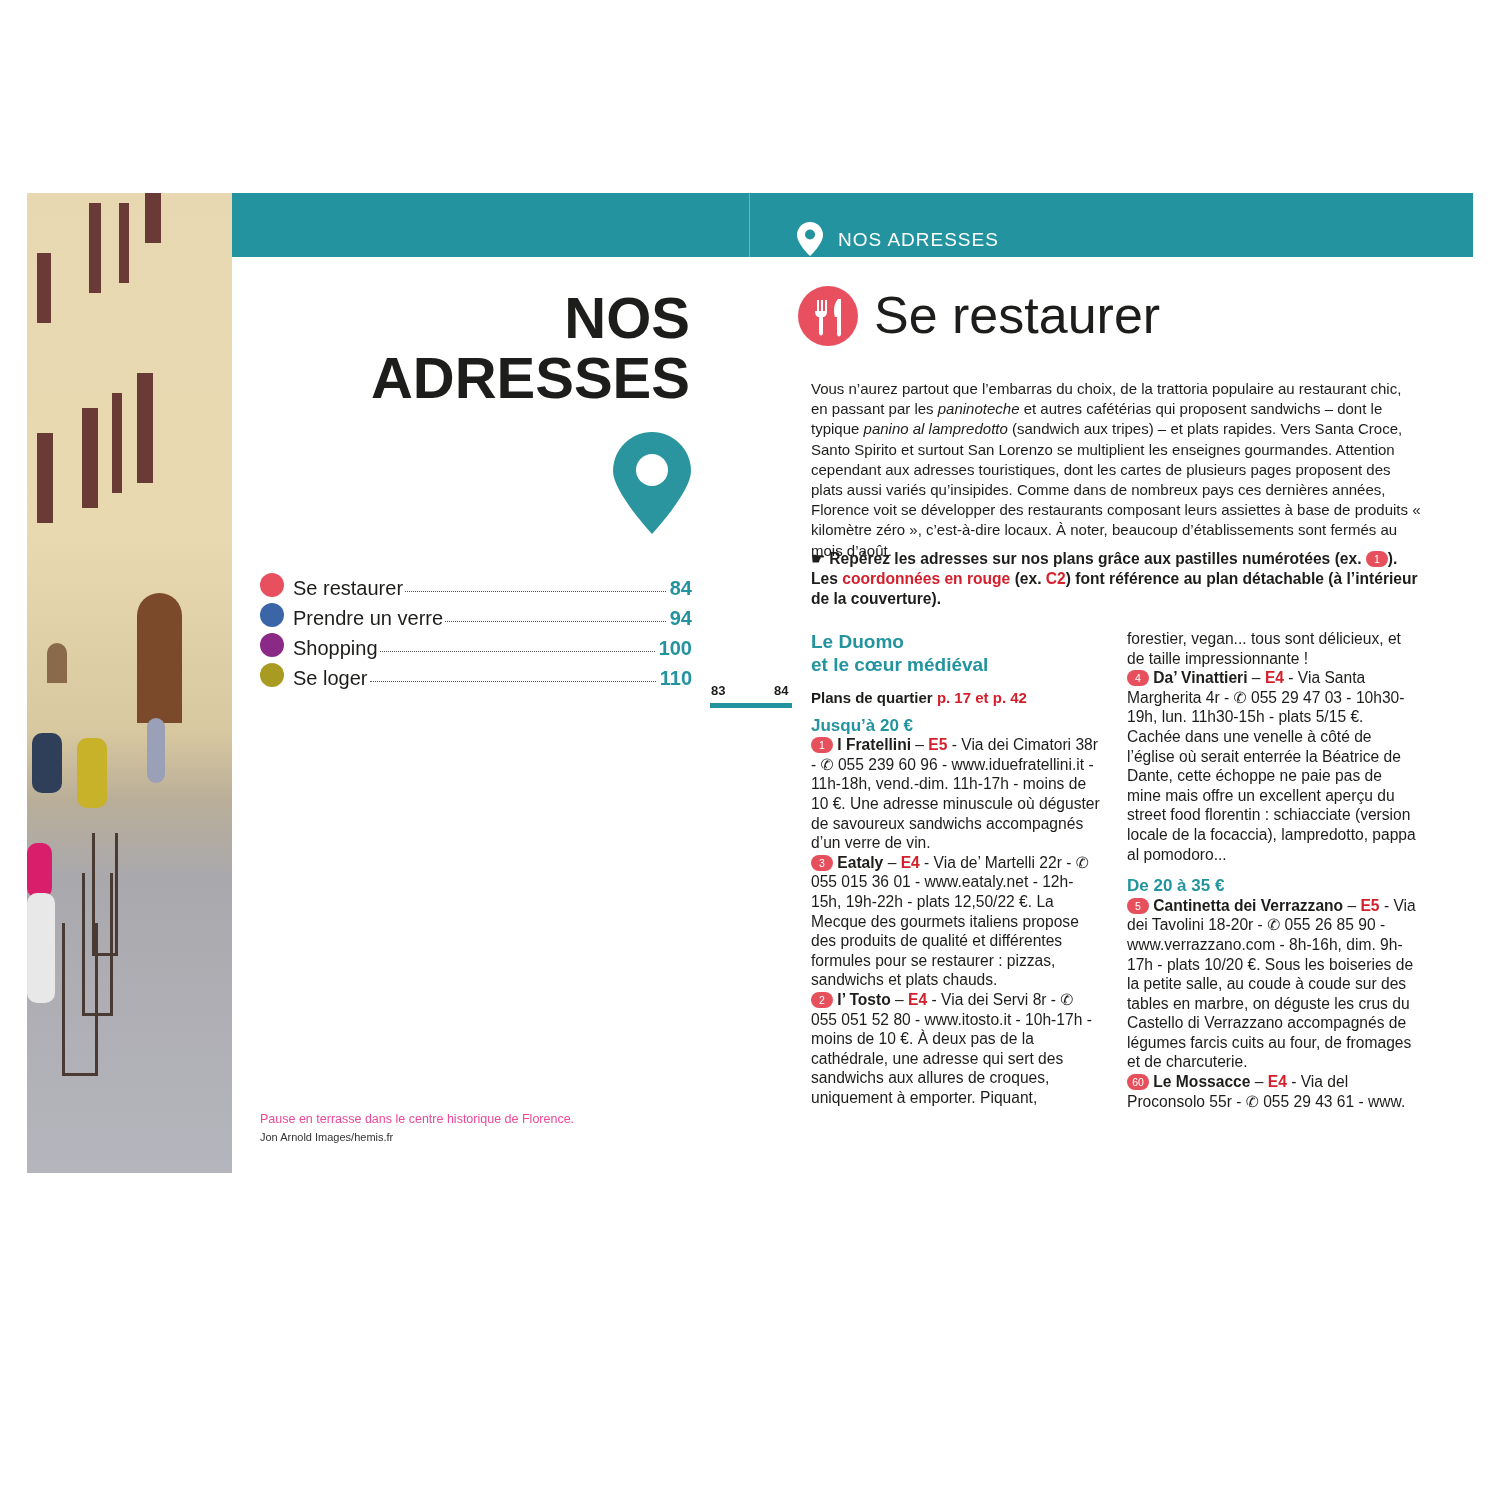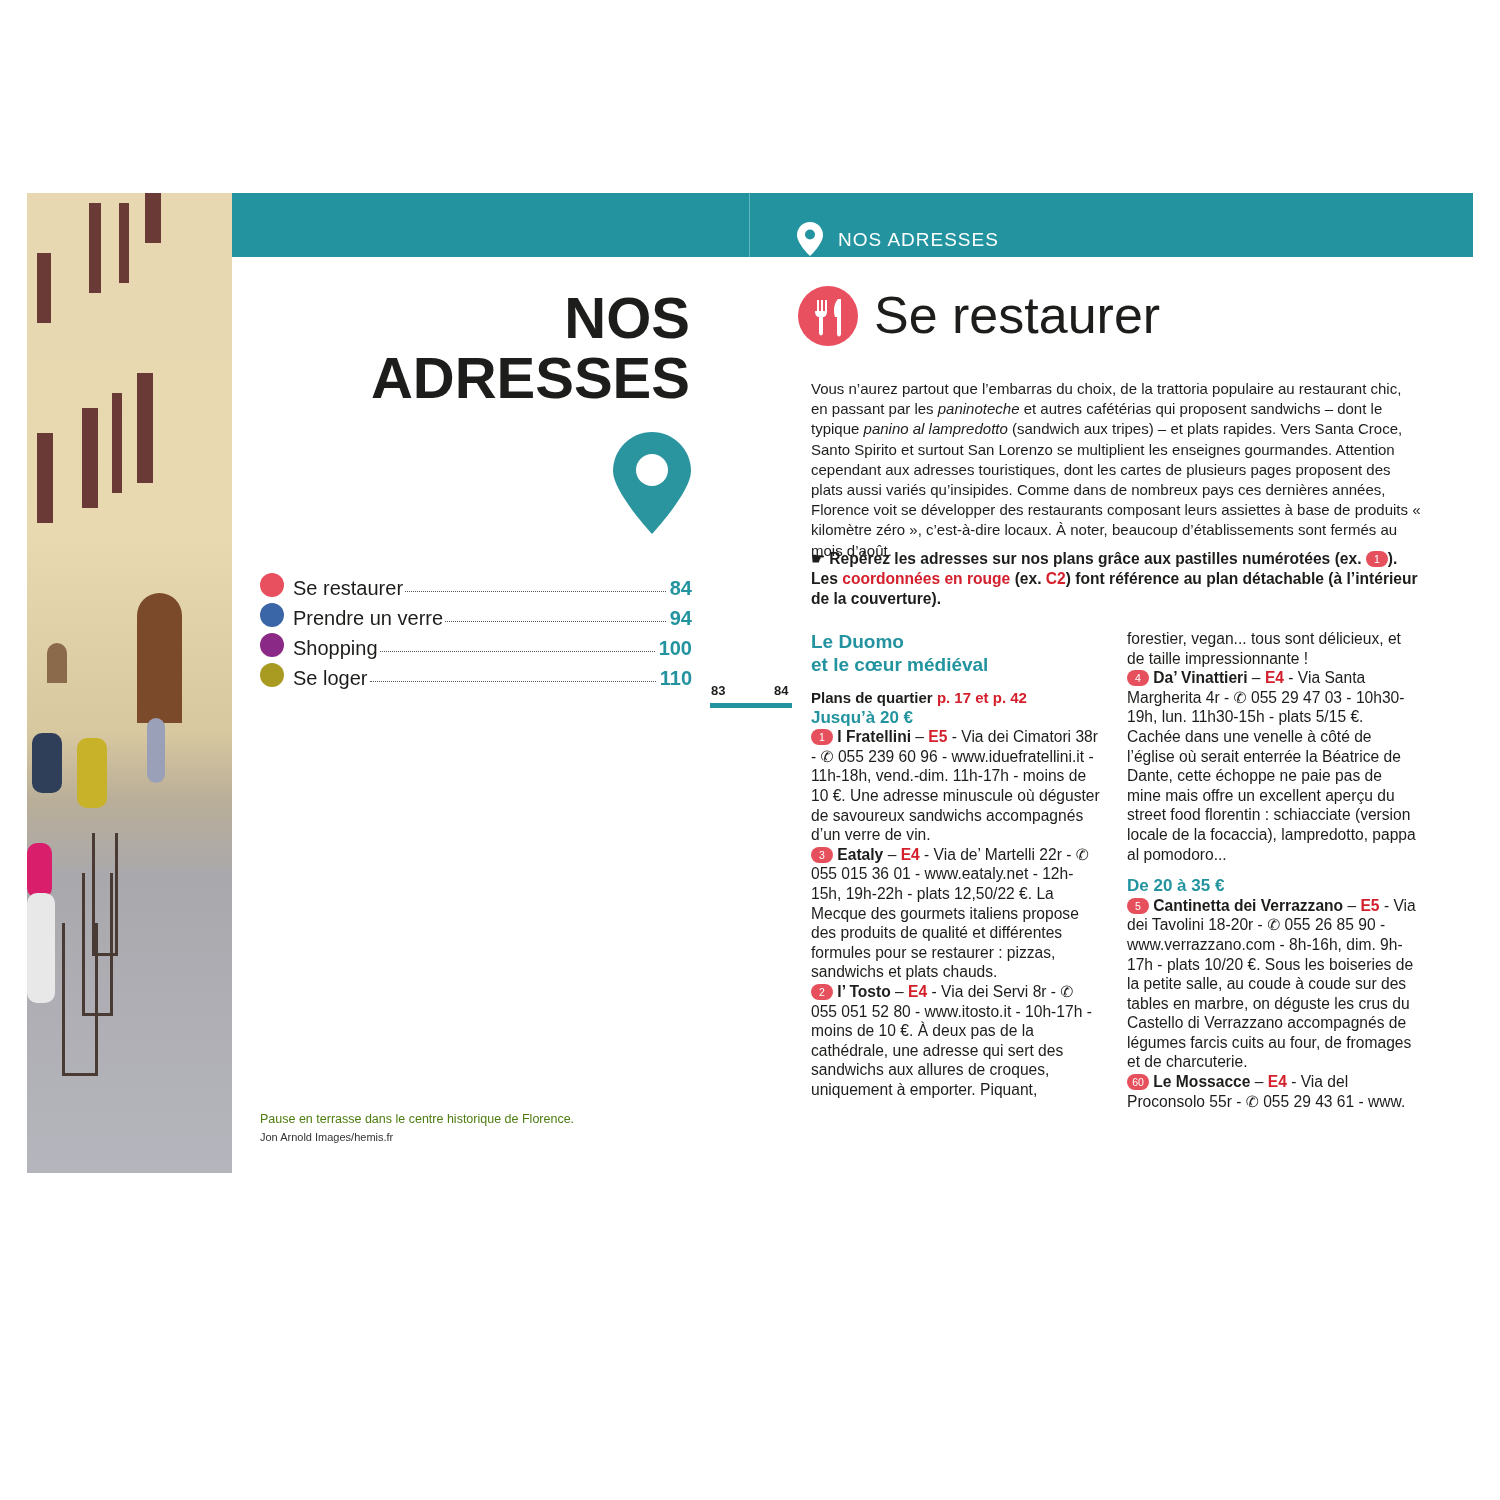--- a/index.html
+++ b/index.html
@@ -30,39 +30,39 @@
   .toc { left:260px; top:570px; width:432px; }
   .toc-row { display:flex; align-items:flex-end; height:30px; }
   .toc-icon { width:24px; height:24px; border-radius:50%; margin-right:9px; flex:none; display:flex; align-items:center; justify-content:center; color:#fff; font-size:13px; margin-bottom:3px;}
   .toc-label { font-size:20px; color:#1d1d1b; white-space:nowrap; }
   .toc-dots { flex:1; border-bottom:1px dotted #555; margin:0 4px 8px 2px; }
   .toc-page { font-weight:bold; font-size:20px; color:#23949f; }
 
   .folio { top:683px; font-size:13px; font-weight:bold; }
   .folio-bar { top:703px; height:5px; background:#23949f; }
 
-  .caption { left:260px; top:1112px; font-size:12.5px; color:#4d7c0f; }
+  .caption { left:260px; top:1112px; font-size:12.5px; color:#ec4899; }
   .credit { left:260px; top:1131px; font-size:11px; color:#333; }
 
   
   .section-icon { left:798px; top:286px; width:60px; height:60px; border-radius:50%; background:#e9505f; }
   .section-title { left:874px; top:285px; font-size:52px; color:#1d1d1b; }
   .intro { left:811px; top:379px; width:610px; font-size:15px; line-height:20.2px; color:#1d1d1b; }
   .intro i { font-style:italic; }
   .note { left:811px; top:549px; width:610px; font-size:15.6px; line-height:20.2px; font-weight:bold; }
   .red { color:#d4202c; }
   .pastille { display:inline-block; min-width:18px; height:16px; border-radius:9px; background:#e5505c; color:#fff;
               font-size:10.5px; line-height:16px; text-align:center; padding:0 2px; font-weight:normal; vertical-align:1px; }
 
   .col { top:630px; width:290px; font-size:15.6px; line-height:19.6px; color:#1d1d1b; }
   .col1 { left:811px; }
   .col2 { left:1127px; }
   .area-title { font-weight:bold; color:#23949f; font-size:19px; line-height:23px; }
   .plans { font-weight:bold; font-size:15px; margin-top:12px; }
-  .price-head { color:#23949f; font-weight:bold; font-size:17px; }
+  .price-head { color:#23949f; font-weight:bold; font-size:17px; margin-top:8px; }
   .entry .name { font-weight:bold; }
   .entry .coord { font-weight:bold; color:#d4202c; }
   .entry .info { }
 </style>
 </head>
 <body>
 
 <div class="abs photo">
   <div class="shutter" style="left:10px;top:60px;width:14px;height:70px"></div>
   <div class="shutter" style="left:62px;top:10px;width:12px;height:90px"></div>

